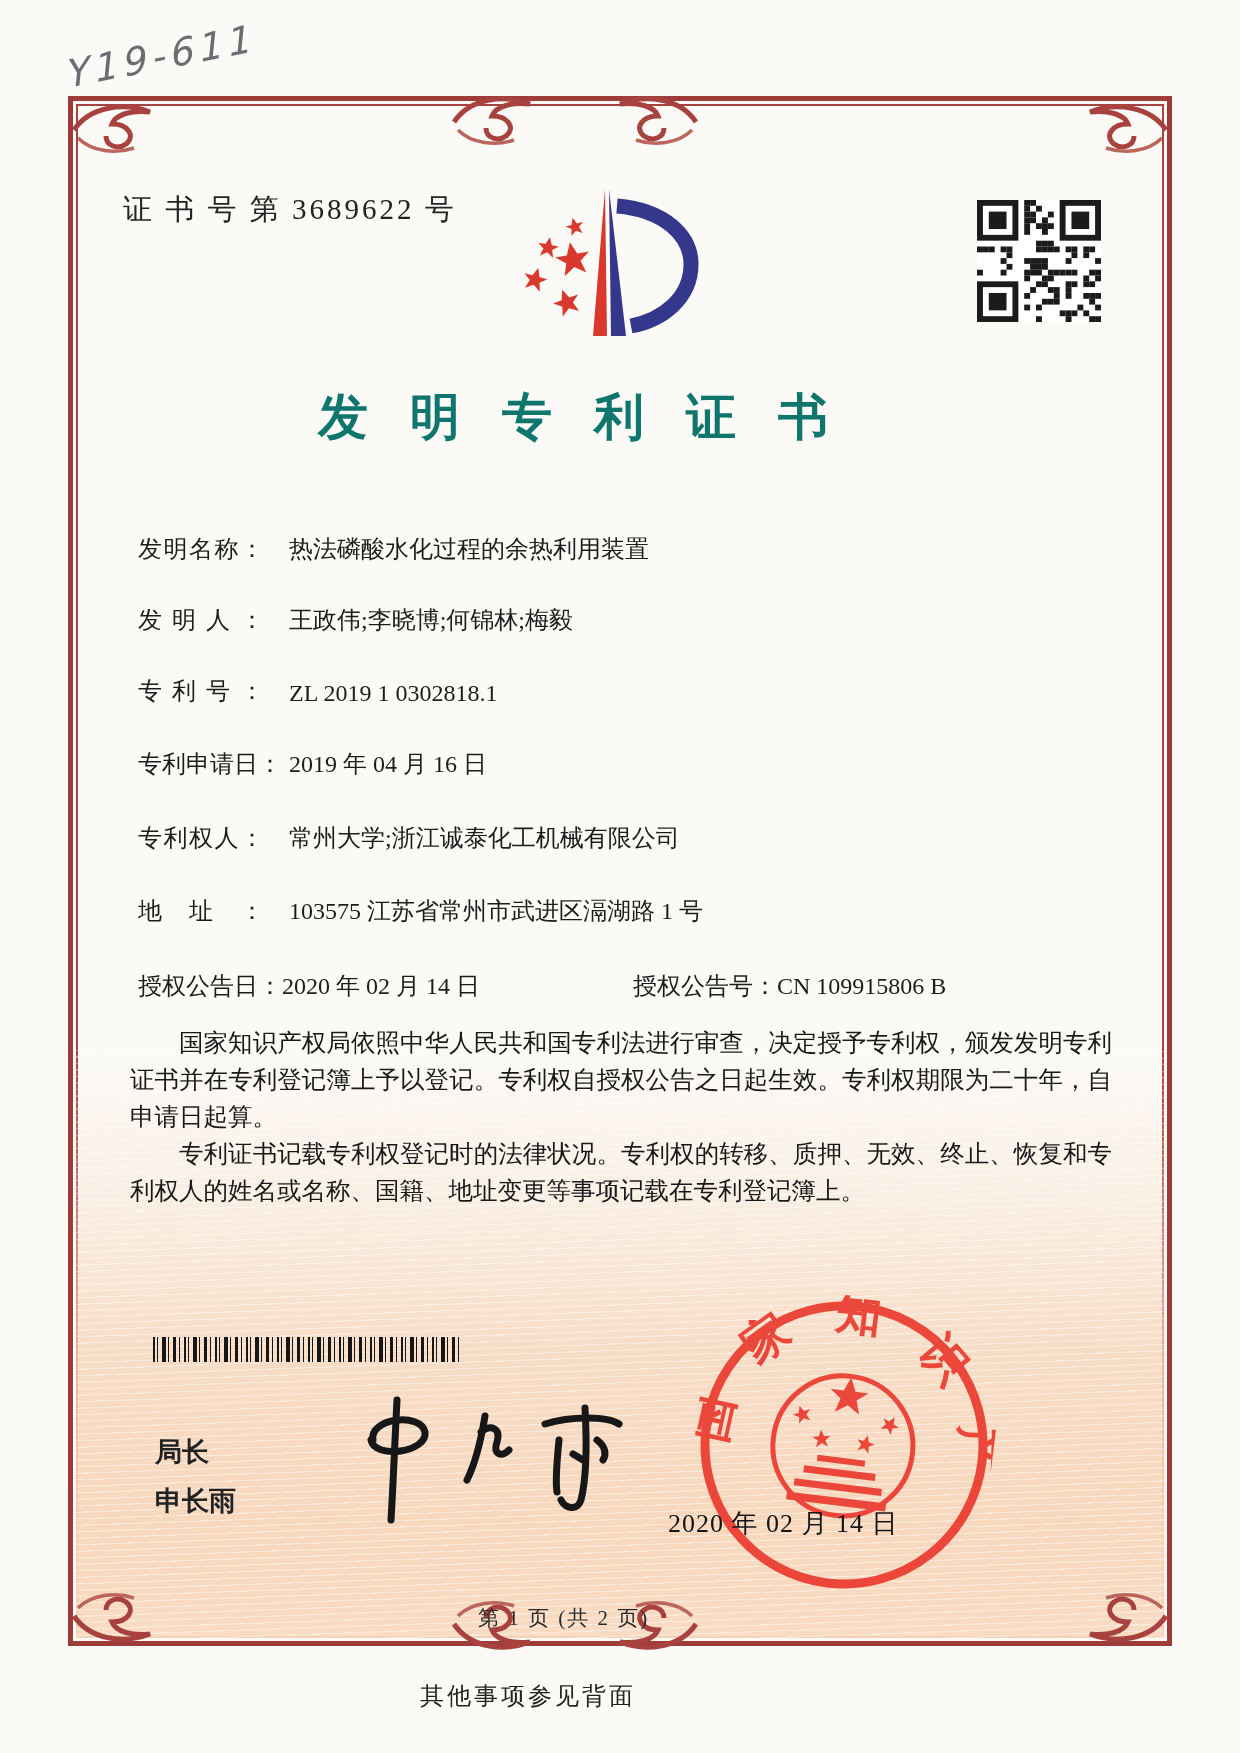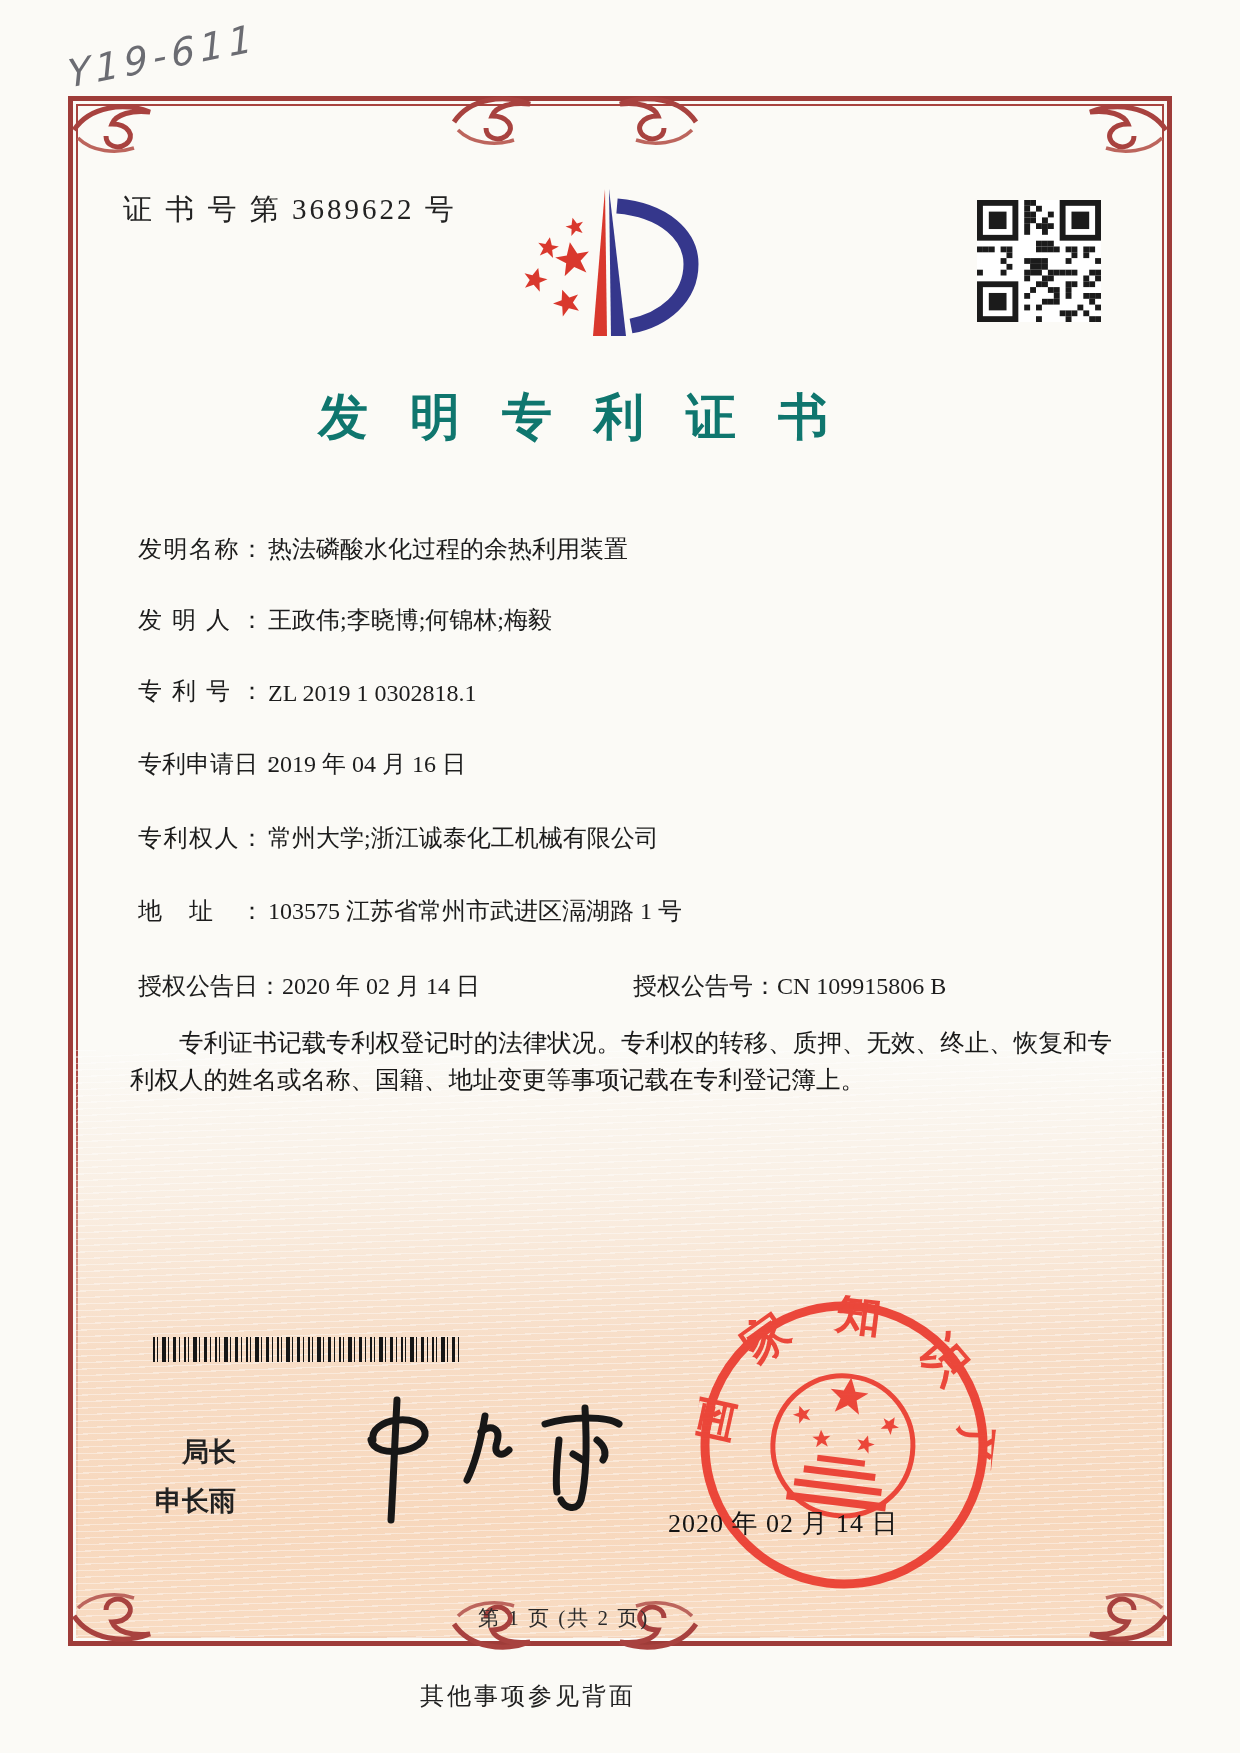--- a/index.html
+++ b/index.html
@@ -36,39 +36,39 @@
   .cert-no{position:absolute;left:123px;top:190px;font-size:29px;letter-spacing:3px;color:#222;}
   .logo{position:absolute;left:495px;top:186px;}
   .qr{position:absolute;left:977px;top:200px;width:124px;height:122px;background:#fff;}
   .title{
     position:absolute;left:318px;top:376px;
     font-size:50px;font-weight:600;letter-spacing:42px;color:#0f766e;white-space:nowrap;margin-top:8px;
   }
   .fields{position:absolute;left:138px;top:0;font-size:24px;}
   .field-row{position:absolute;left:0;white-space:nowrap;}
   .flabel{display:inline-block;width:126px;text-align:justify;text-align-last:justify;vertical-align:bottom;}
-  .fvalue{margin-left:4px;}
+  .fvalue{margin-left:25px;}
   .grant-b{position:absolute;left:495px;top:0;white-space:nowrap;text-align:right;}
   .paras{
     position:absolute;left:130px;top:1024px;width:982px;
     font-size:24.5px;line-height:37px;text-align:justify;color:#181818;
   }
   .paras p{margin:0;text-indent:2em;}
   .barcode{
     position:absolute;left:153px;top:1337px;width:307px;height:25px;
     background:repeating-linear-gradient(90deg,
       #161616 0 2px, transparent 2px 4px,
       #161616 4px 5px, transparent 5px 9px,
       #161616 9px 13px, transparent 13px 15px,
       #161616 15px 16px, transparent 16px 20px,
       #161616 20px 23px, transparent 23px 26px,
       #161616 26px 27px, transparent 27px 31px);
   }
   .signer{position:absolute;left:155px;top:1428px;font-family:"Liberation Sans","DejaVu Sans",sans-serif;
-    font-weight:700;font-size:27px;color:#222;line-height:49px;text-align:right;}
+    font-weight:700;font-size:27px;color:#222;line-height:49px;}
   .sig{position:absolute;left:335px;top:1388px;}
   .seal{position:absolute;left:695px;top:1296px;transform:rotate(7deg);}
   .seal-date{position:absolute;left:668px;top:1506px;font-size:26px;color:#141414;letter-spacing:1px;}
   .page-num{position:absolute;left:478px;top:1604px;font-size:21px;color:#2a2a2a;letter-spacing:2px;}
   .back-note{position:absolute;left:420px;top:1680px;font-size:24px;color:#222;letter-spacing:3px;text-align:center;}
 </style>
 </head>
 <body>
 
 <svg width="0" height="0" style="position:absolute">
@@ -258,20 +258,21 @@
     <div class="field-row" style="top:895px">
       <span class="flabel">地址：</span><span class="fvalue">103575 江苏省常州市武进区滆湖路 1 号</span>
     </div>
     <div class="field-row" style="top:970px">
       <span><span>授权公告日：</span><span>2020 年 02 月 14 日</span></span>
       <span class="grant-b"><span>授权公告号：</span><span>CN 109915806 B</span></span>
     </div>
   </div>
 
   <div class="paras">
+    <p>国家知识产权局依照中华人民共和国专利法进行审查，决定授予专利权，颁发发明专利证书并在专利登记簿上予以登记。专利权自授权公告之日起生效。专利权期限为二十年，自申请日起算。</p>
     <p>专利证书记载专利权登记时的法律状况。专利权的转移、质押、无效、终止、恢复和专利权人的姓名或名称、国籍、地址变更等事项记载在专利登记簿上。</p>
   </div>
 
   <div class="barcode"></div>
 
   <div class="signer">
     <div>局长</div>
     <div>申长雨</div>
   </div>
 

